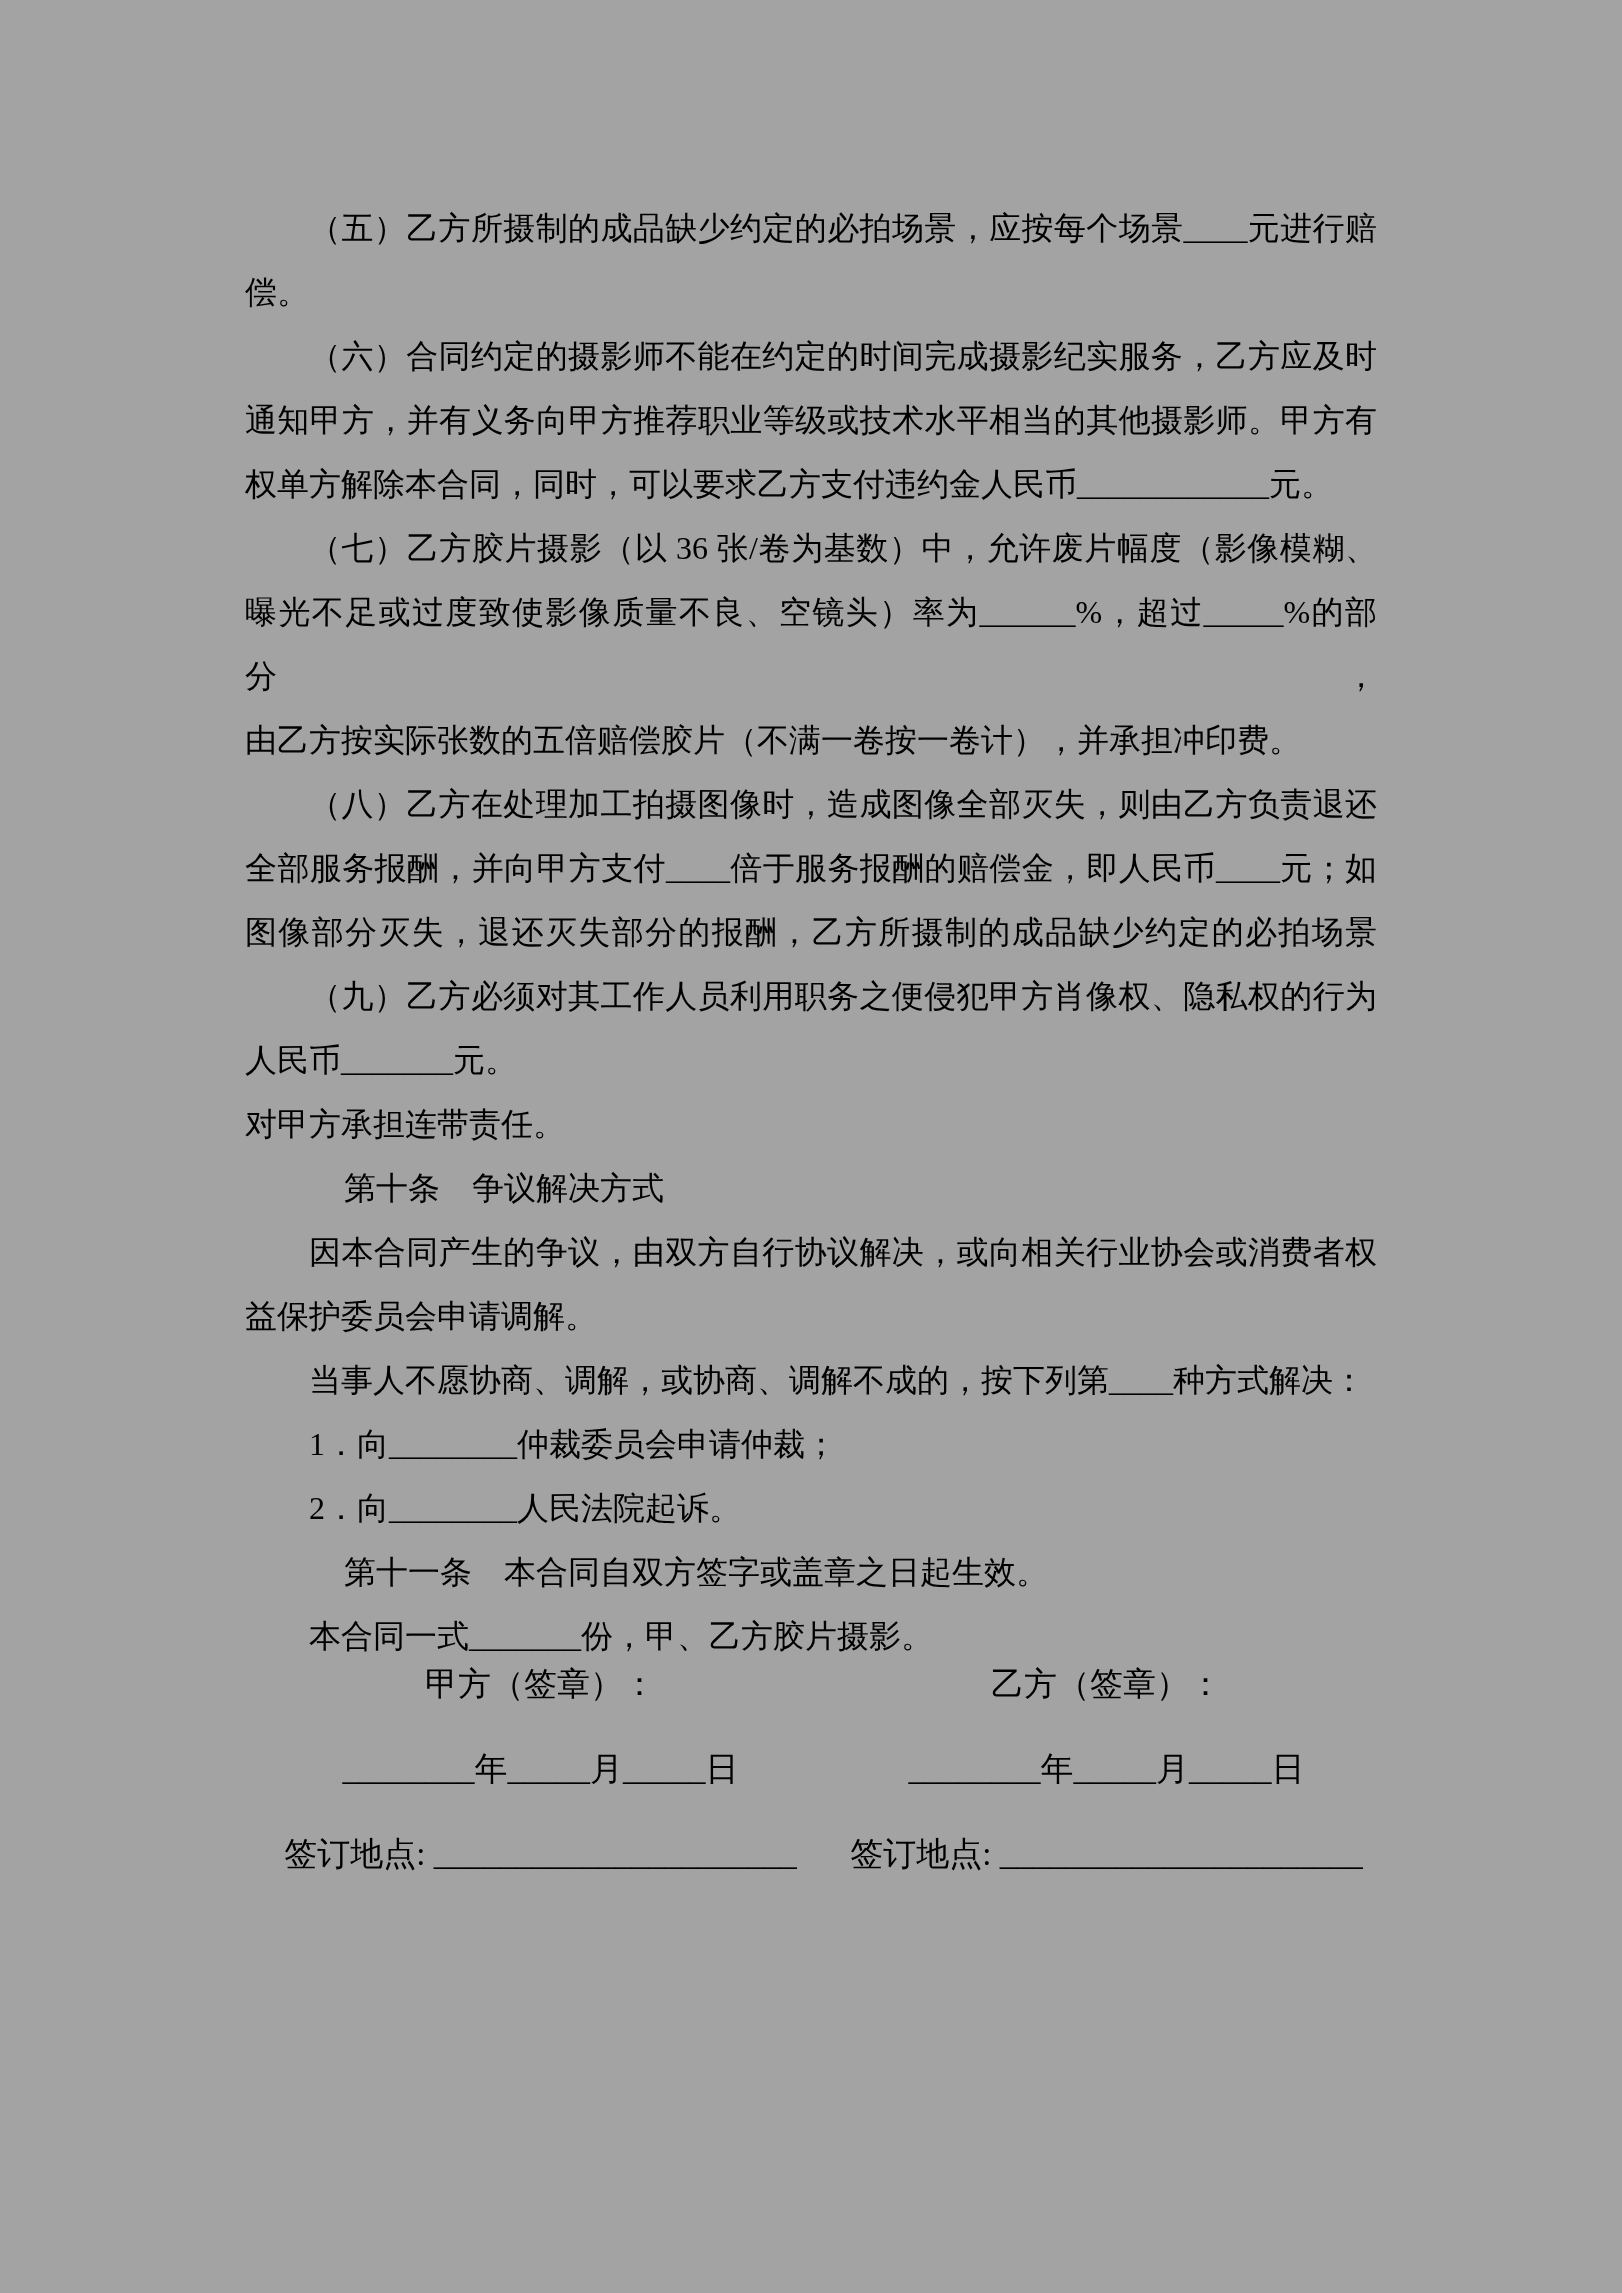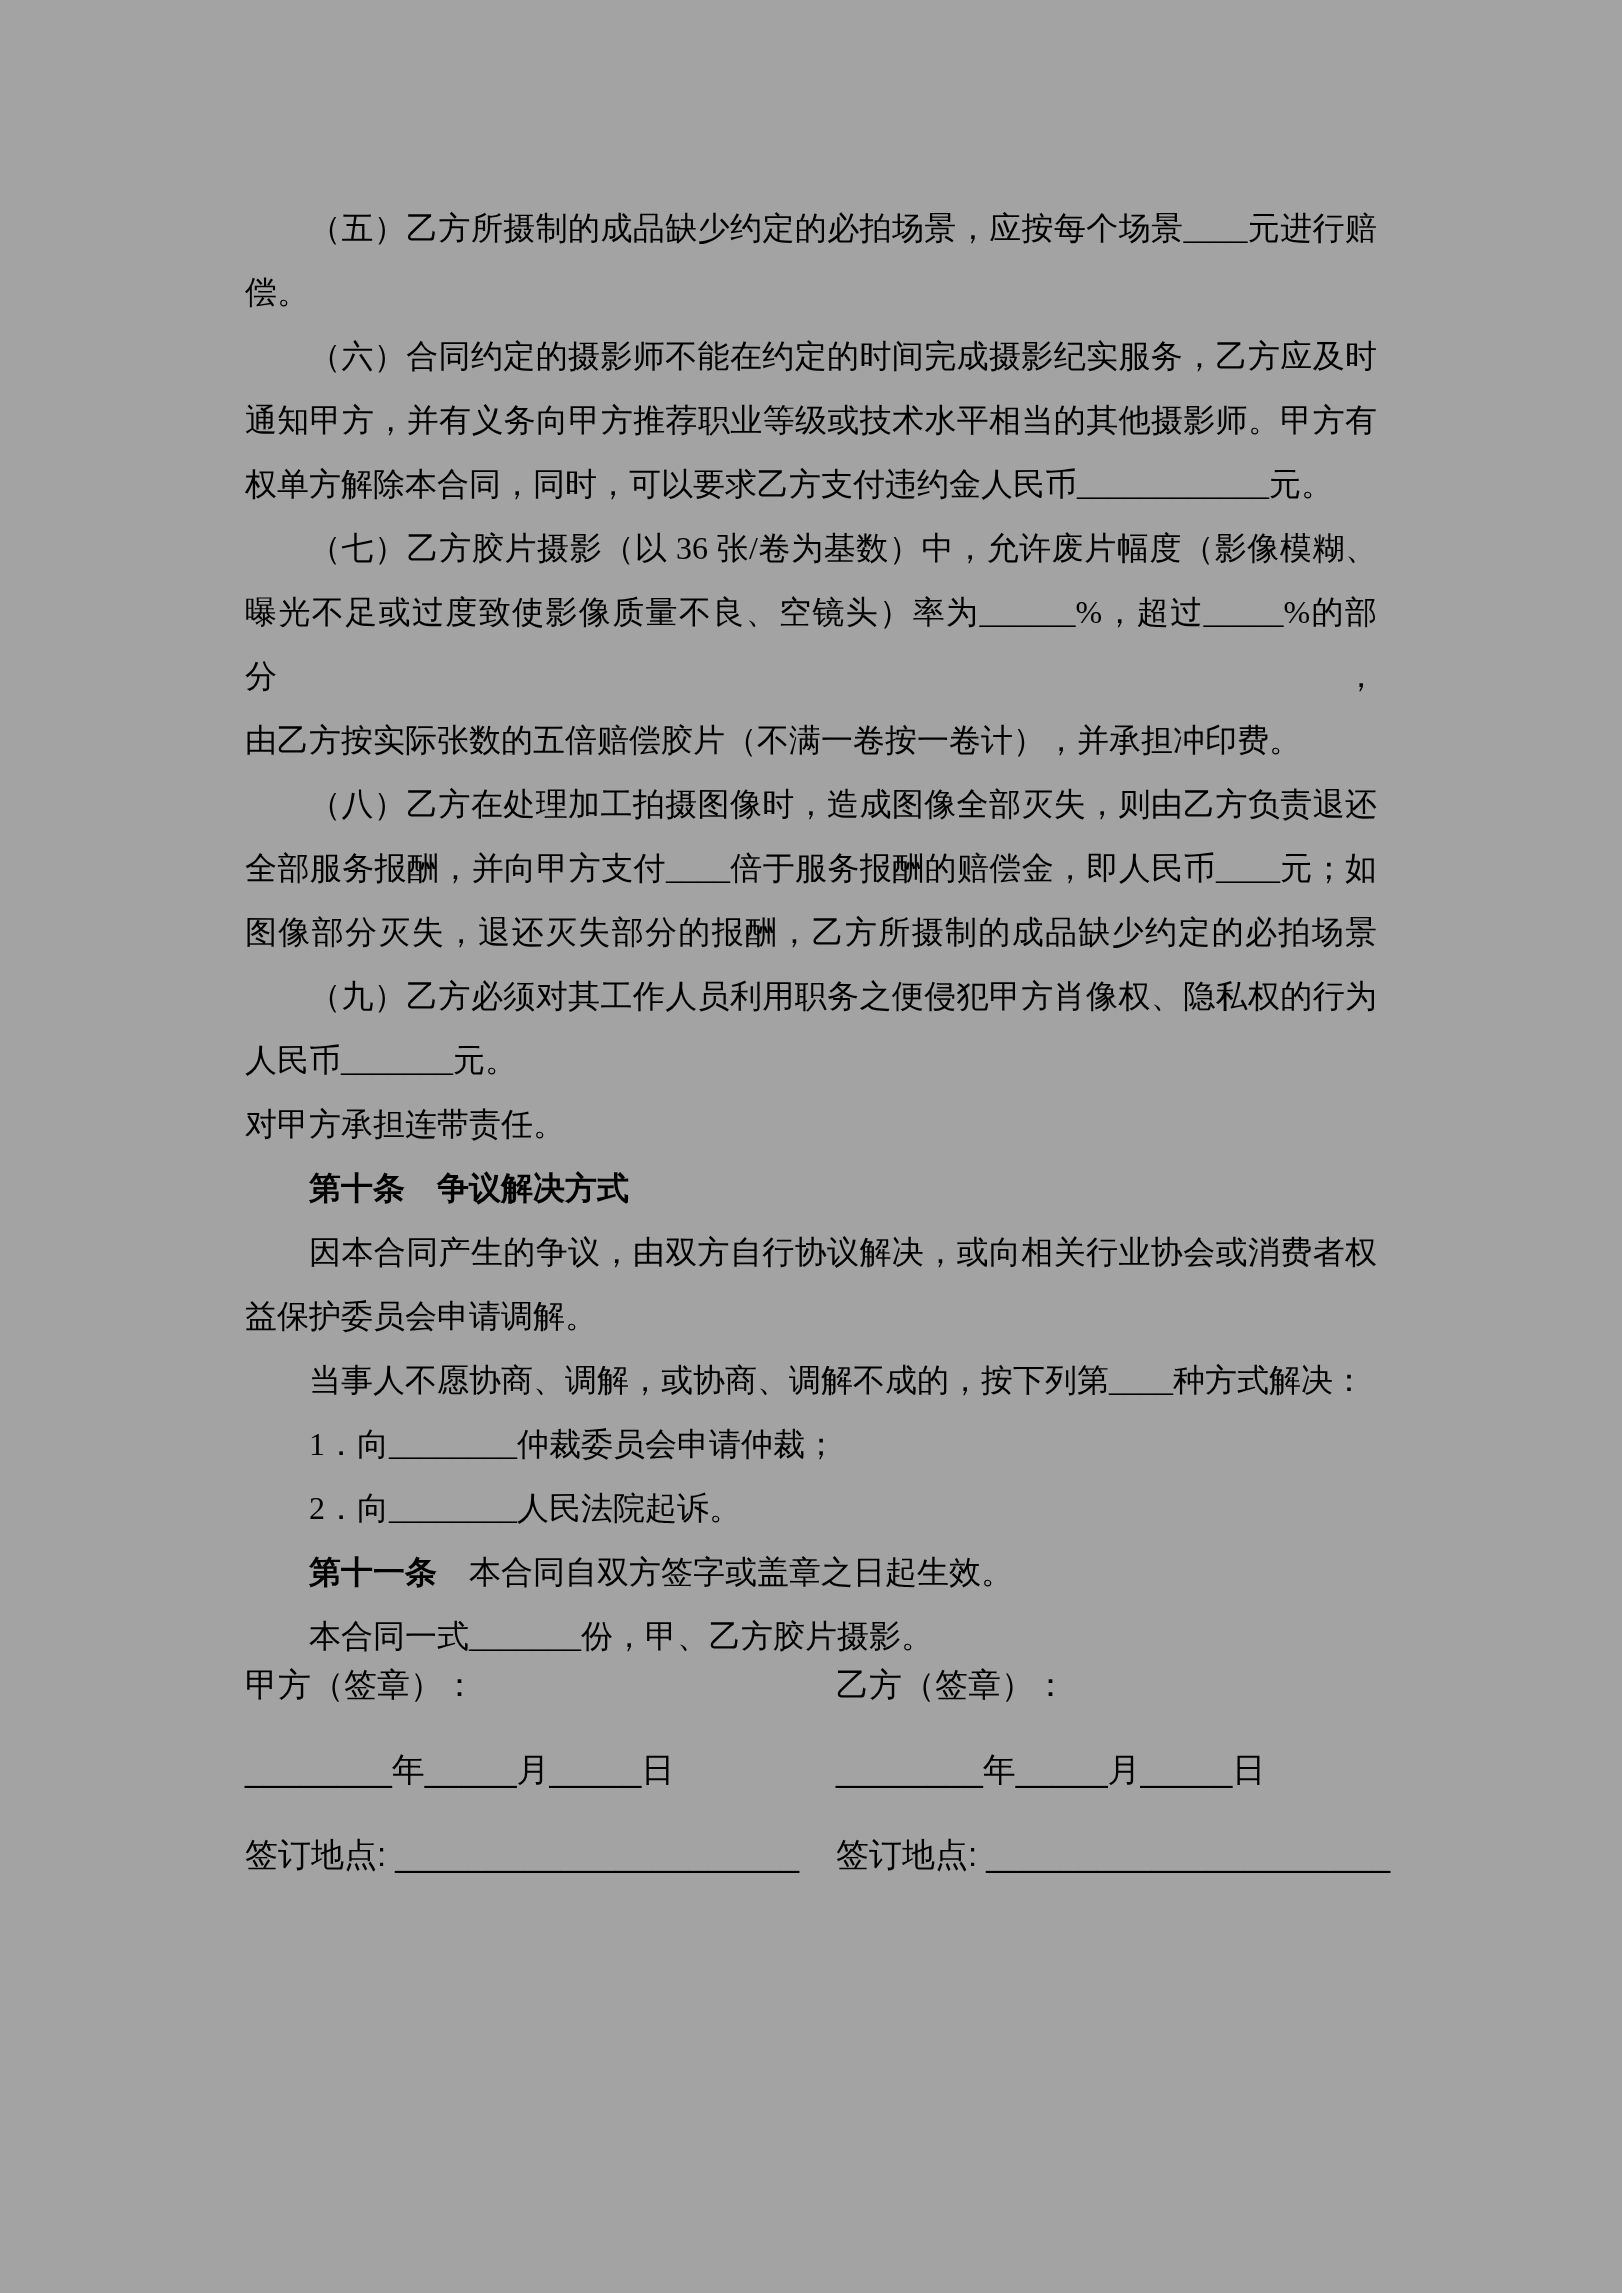--- a/index.html
+++ b/index.html
@@ -23,31 +23,32 @@
     text-align: left;
   }
   .line { white-space: nowrap; }
   .line.indent { text-indent: 2em; }
   .line.fill {
     white-space: normal;
     text-align: justify;
     text-align-last: justify;
     text-justify: inter-character;
   }
-  .b { font-weight: bold; }
+  .b { font-weight: normal; margin-left: 35px; }
   .sig-block {
     position: absolute;
     left: 245px;
     top: 1642px;
     width: 1132px;
     display: flex;
     flex-direction: row;
-    font-family: Liberation Sans, sans-serif;
+    font-family: Liberation Serif, serif;
     font-size: 33px;
     line-height: 85px;
+    text-align: center;
   }
   .sig-col { width: 591px; flex: 0 0 591px; }
   .sig-col.right { width: 541px; flex: 0 0 541px; }
   .sig-row { white-space: nowrap; }
 </style>
 </head>
 <body>
 
 <div class="page">
 

